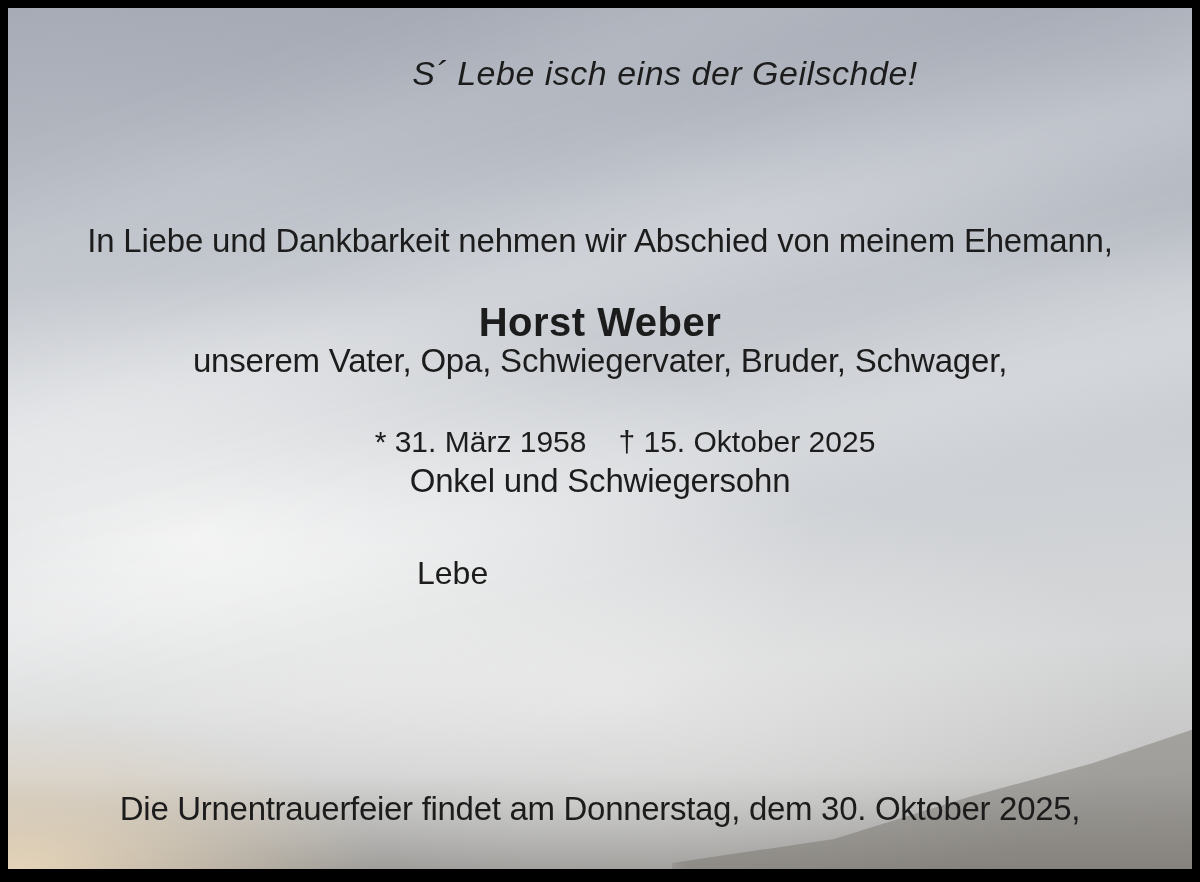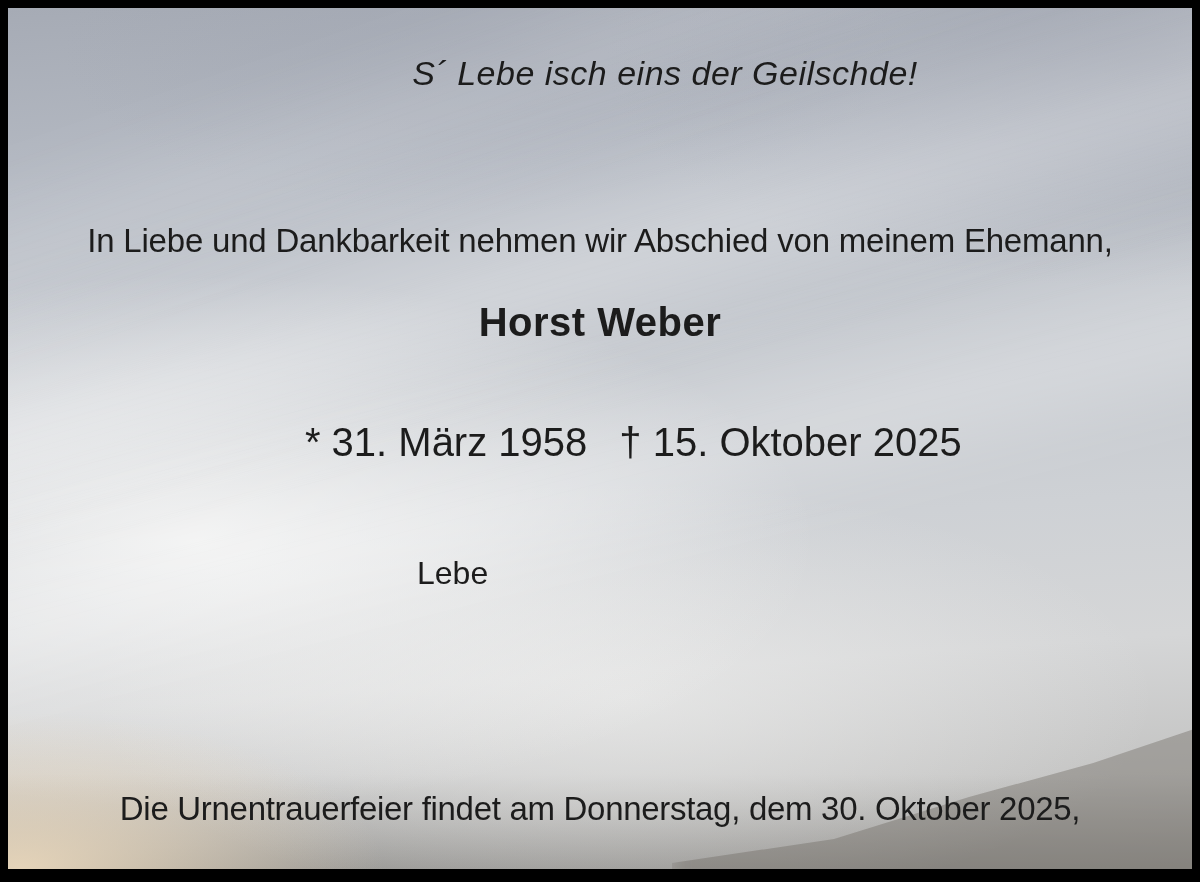--- a/index.html
+++ b/index.html
@@ -88,21 +88,21 @@
   .name {
     top: 280px;
     margin: 0;
     font-size: 40px;
     line-height: 68px;
     font-weight: 700;
     letter-spacing: 0.5px;
   }
   .dates {
     top: 383px;
-    font-size: 40px;
+    font-size: 30px;
     line-height: 34px;
   }
   .dates .date-gap { display: inline-block; width: 32px; }
   .mourners {
     position: absolute;
     top: 472px;
     left: 409px;
     font-size: 32px;
     line-height: 37.6px;
     text-align: left;
@@ -123,20 +123,22 @@
 
     <div class="streak streak-1"></div>
     <div class="streak streak-2"></div>
     <div class="streak streak-3"></div>
     <div class="hill"></div>
 
     <div class="txt motto">S´ Lebe isch eins der Geilschde!</div>
 
     <div class="txt intro">
       <div>In Liebe und Dankbarkeit nehmen wir Abschied von meinem Ehemann,</div>
+      <div>unserem Vater, Opa, Schwiegervater, Bruder, Schwager,</div>
+      <div>Onkel und Schwiegersohn</div>
     </div>
 
     <h1 class="txt name">Horst Weber</h1>
 
     <div class="txt dates">
       <span>* 31. März 1958</span><span class="date-gap"></span><span>† 15. Oktober 2025</span>
     </div>
 
     <div class="mourners">
       <div>Lebe</div>

